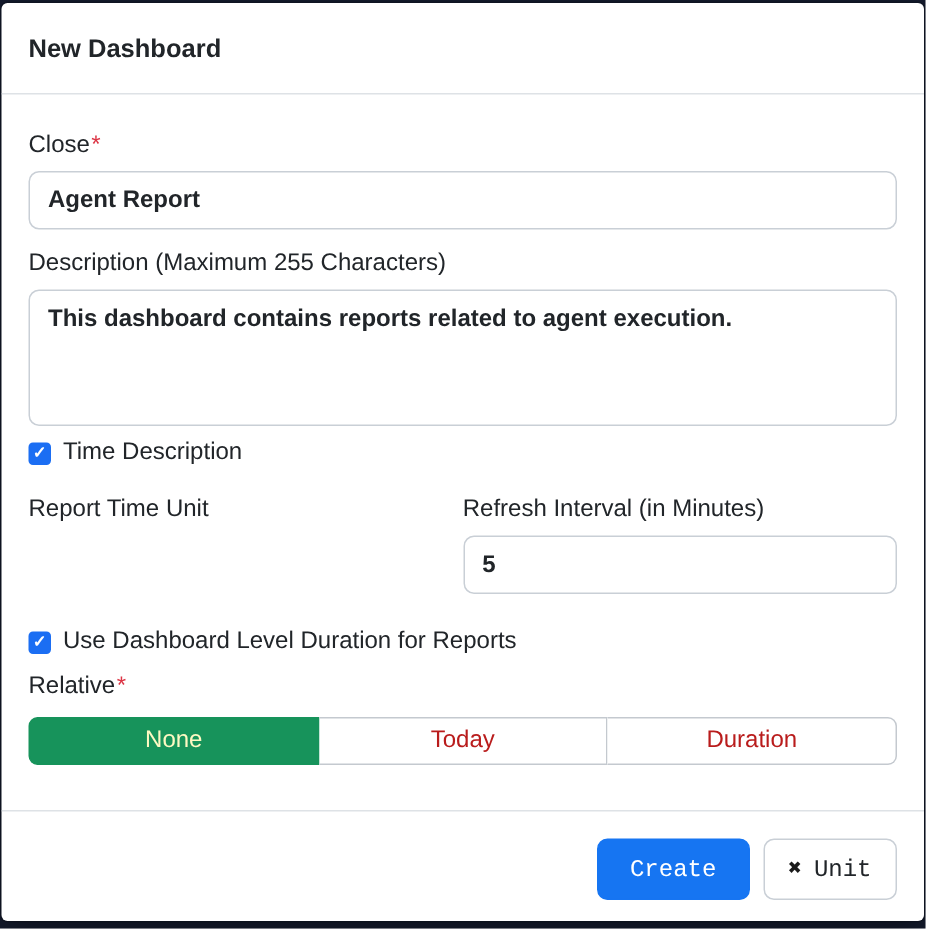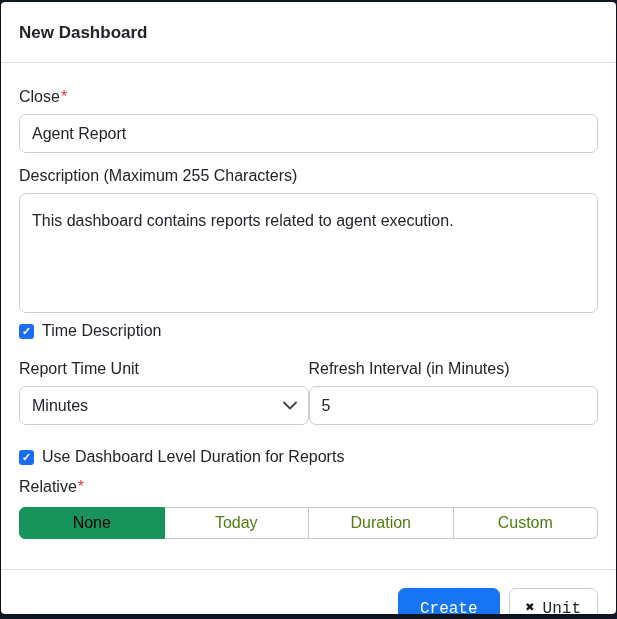--- a/index.html
+++ b/index.html
@@ -31,23 +31,24 @@
     display:block;font-size:16px;color:#212529;line-height:18px;margin-bottom:8px;
   }
   .req{color:#dc3545;margin-left:1px;}
   .text-input{
     display:block;width:100%;box-sizing:border-box;
     height:39px;padding:6px 12px;
     font-family:"Liberation Sans", sans-serif;
     font-size:16px;color:#212529;
     background:#fff;border:1px solid #c9cfd6;border-radius:7px;
     outline:none;
+    font-weight:bold;
   }
   textarea.text-input{
-    height:120px;resize:none;padding-top:17px;line-height:20px;
+    height:91px;resize:none;padding-top:9px;line-height:20px;
   }
   .group{margin-bottom:14px;}
   .group-desc{margin-bottom:9px;}
   .check-row{
     display:flex;align-items:center;gap:8px;margin-bottom:20px;
   }
   .check-row-2{margin-bottom:12px;}
   .checkbox{
     width:15px;height:15px;flex:0 0 auto;
     background:#1b6ef3;border-radius:3px;
@@ -67,32 +68,32 @@
   }
   .duration-label{margin-bottom:11px;}
   .btn-group{
     display:flex;width:100%;margin-bottom:30px;
     border-radius:6px;
   }
   .seg-btn{
     flex:1 1 0;height:32px;
     display:flex;align-items:center;justify-content:center;
     font-family:"Liberation Sans", sans-serif;
-    font-size:16px;color:#4d7c0f;
+    font-size:16px;color:#b91c1c;
     background:#fff;border:1px solid #c4c9cf;border-left-width:0;
     cursor:pointer;padding:0;
   }
   .seg-btn:first-child{
     border-left-width:1px;border-top-left-radius:6px;border-bottom-left-radius:6px;
   }
   .seg-btn:last-child{
     border-top-right-radius:6px;border-bottom-right-radius:6px;
   }
   .seg-btn.selected{
-    background:#17935b;border-color:#17935b;color:#000000;
+    background:#17935b;border-color:#17935b;color:#fef9c3;
   }
   .modal-footer{
     flex:0 0 auto;
     border-top:1px solid #dee2e6;
     padding:18px 18px;
     display:flex;justify-content:flex-end;align-items:center;gap:9px;
   }
   .btn{
     height:41px;border-radius:7px;font-family:Liberation Mono, monospace;
     font-size:16px;display:inline-flex;align-items:center;justify-content:center;
@@ -130,47 +131,38 @@
     </div>
 
     <div class="check-row">
       <span class="checkbox">✓</span>
       <span class="check-label">Time Description</span>
     </div>
 
     <div class="two-col">
       <div>
         <label class="field-label">Report Time Unit</label>
-        <div class="select-wrap">
-          <input class="text-input" type="text" readonly="" value="Minutes" style="">
-          <span class="chevron">
-            <svg width="14" height="9" viewBox="0 0 14 9">
-                <polyline points="1,1.5 7,7.5 13,1.5" fill="none" stroke="#3c4349" stroke-width="1.8" stroke-linecap="round" stroke-linejoin="round"></polyline>
-              </svg>
-          </span>
-        </div>
       </div>
       <div>
         <label class="field-label">Refresh Interval (in Minutes)</label>
         <input class="text-input" type="text" value="5" style="">
       </div>
     </div>
 
     <div class="check-row check-row-2">
       <span class="checkbox">✓</span>
       <span class="check-label">Use Dashboard Level Duration for Reports</span>
     </div>
 
     <label class="field-label duration-label"><span>Relative</span><span class="req">*</span></label>
 
     <div class="btn-group">
       <button class="seg-btn selected">None</button>
       <button class="seg-btn">Today</button>
       <button class="seg-btn">Duration</button>
-      <button class="seg-btn">Custom</button>
     </div>
 
   </div>
 
   <div class="modal-footer">
     <button class="btn btn-primary">Create</button>
     <button class="btn btn-outline">
       <span class="close-x">✖</span>
       <span>Unit</span>
     </button>

